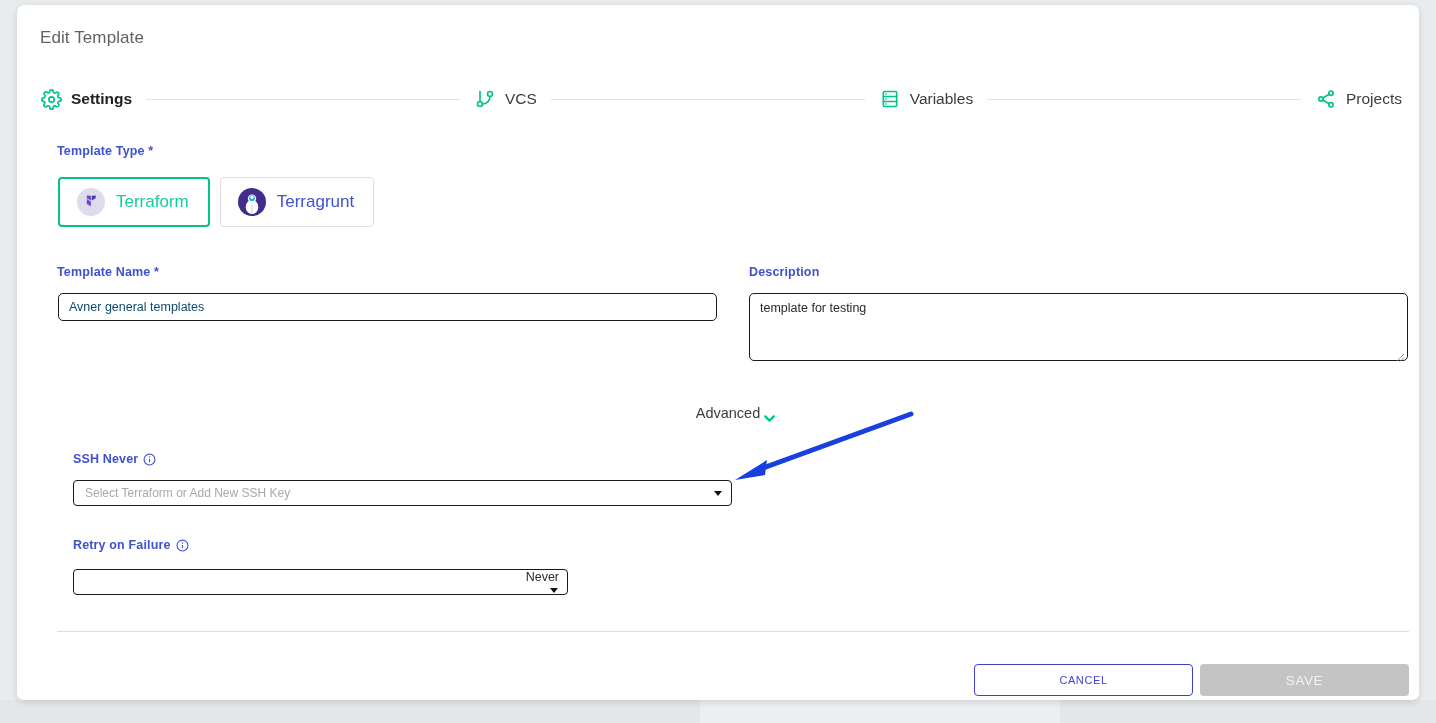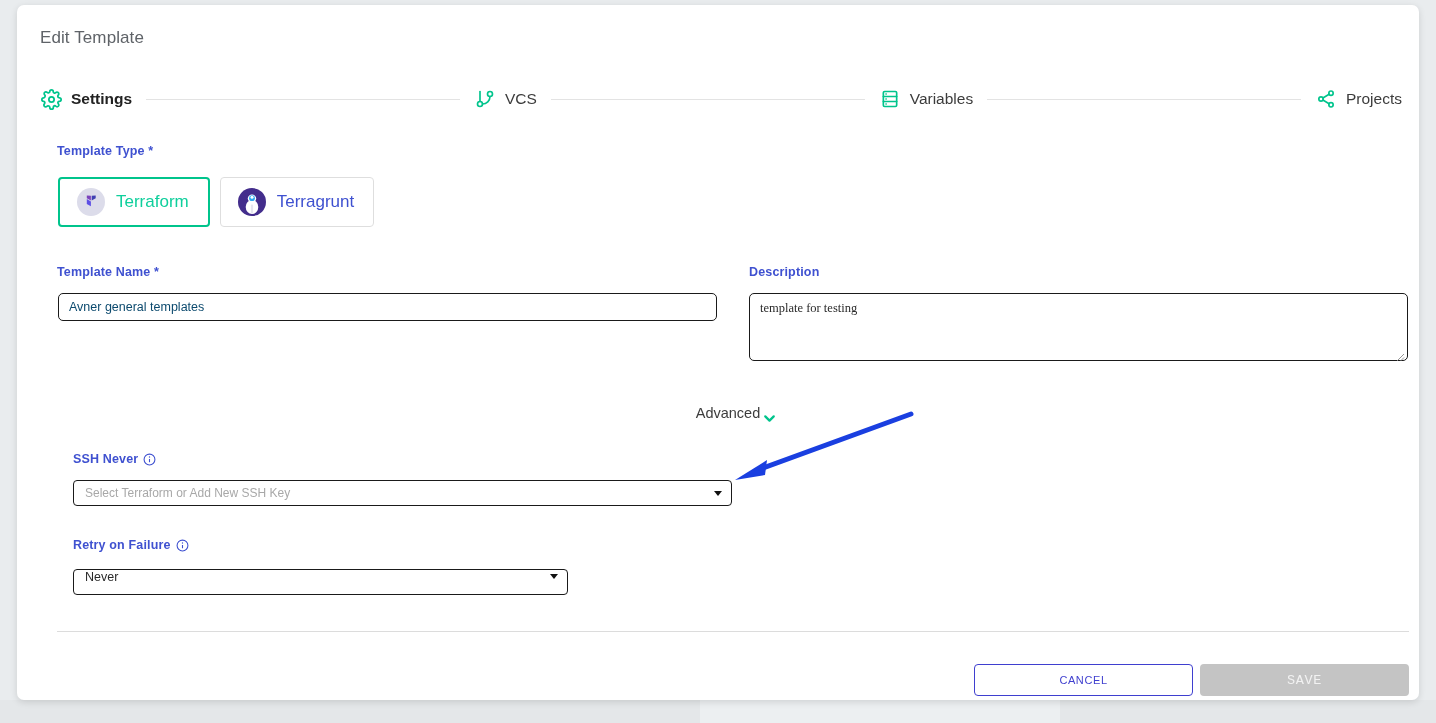--- a/index.html
+++ b/index.html
@@ -170,21 +170,21 @@
     position: absolute;
     left: 732px;
     top: 288px;
     width: 659px;
     height: 68px;
     box-sizing: border-box;
     border: 1px solid #1a1a1a;
     border-radius: 5px;
     padding: 7px 10px;
     font-size: 12.5px;
-    font-family: Liberation Serif, serif;
+    font-family: Liberation Sans, sans-serif;
     color: #2a2a2a;
     background: #fff;
     outline: none;
     resize: none;
   }
   .resize-grip {
     position: absolute;
     left: 1378px;
     top: 343px;
     width: 10px;
@@ -247,23 +247,24 @@
     position: absolute;
     left: 56px;
     top: 564px;
     width: 495px;
     height: 26px;
     box-sizing: border-box;
     border: 1px solid #1a1a1a;
     border-radius: 4px;
     background: #fff;
     display: flex;
-    align-items: flex-start;
+    align-items: flex-end;
     padding: 0 8px 0 11px;
     cursor: pointer;
+    flex-direction: column;
   }
   .retry-value {
     flex: 1 1 auto;
     font-size: 12.5px;
     color: #2a2a2a;
   }
   .caret {
     width: 11px;
     height: 11px;
     flex: 0 0 auto;
@@ -303,21 +304,21 @@
     top: 659px;
     width: 209px;
     height: 32px;
     box-sizing: border-box;
     border: none;
     border-radius: 4px;
     background: #c4c4c4;
     color: #f2f2f2;
     font-size: 13.5px;
     letter-spacing: 0.6px;
-    font-family: Liberation Mono, monospace;
+    font-family: Liberation Sans, sans-serif;
     cursor: default;
   }
 
   
   .annotation-arrow {
     position: absolute;
     left: 725px;
     top: 408px;
     width: 195px;
     height: 80px;

